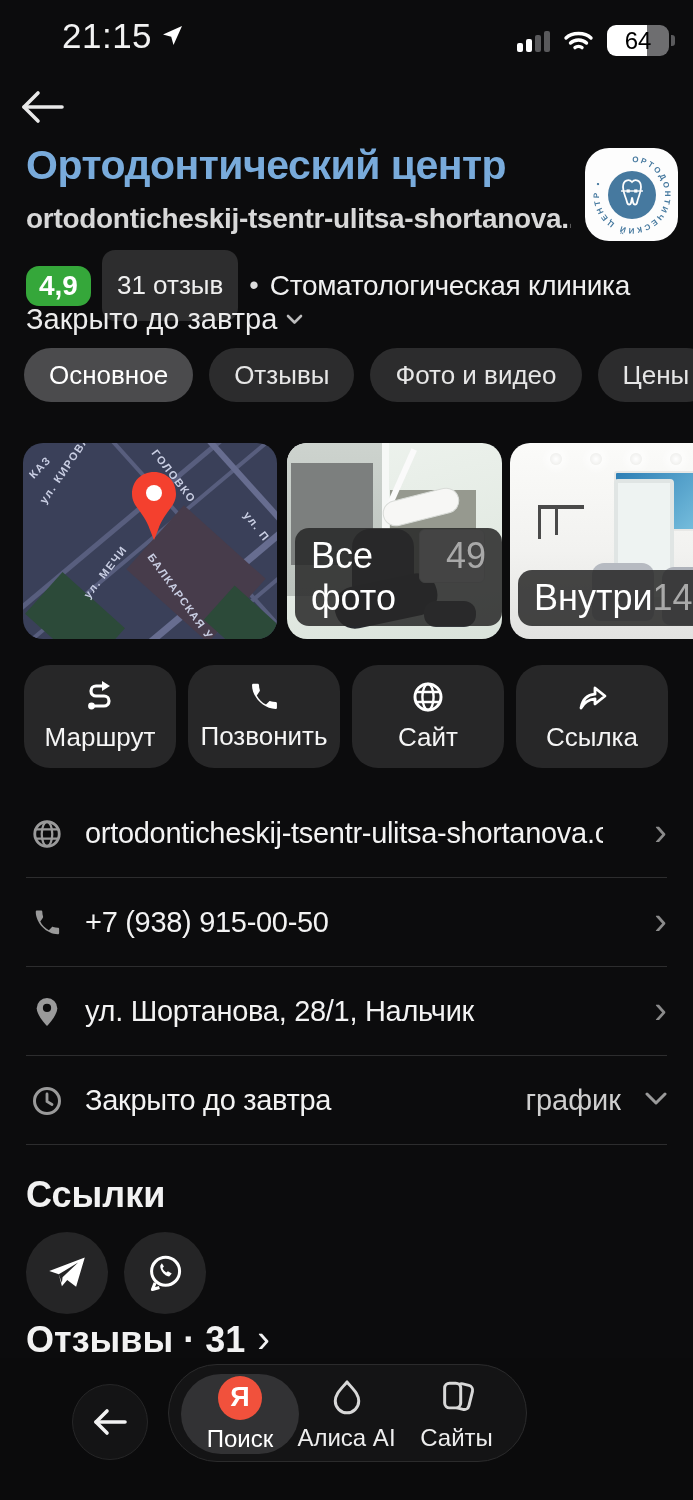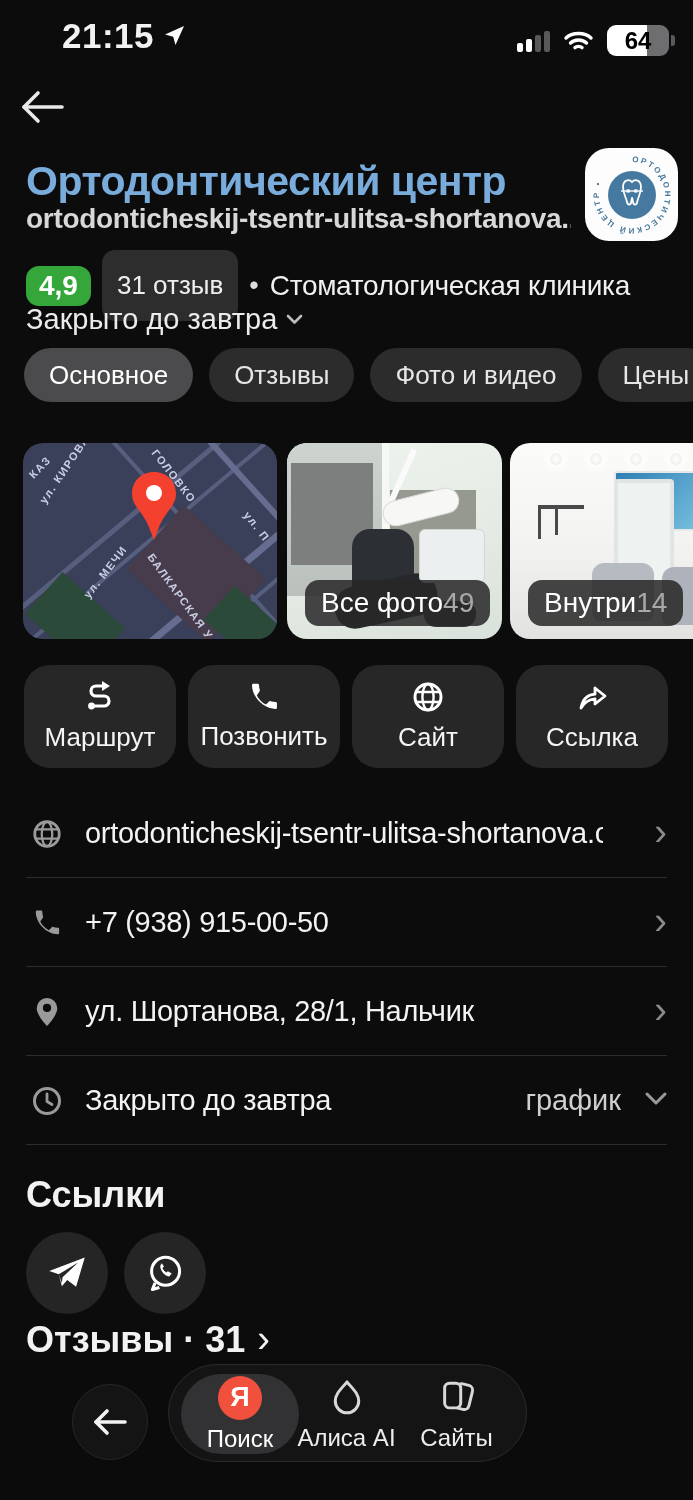--- a/index.html
+++ b/index.html
@@ -3,39 +3,39 @@
 <meta charset="utf-8">
 <style>
   * { margin:0; padding:0; box-sizing:border-box; }
   html,body { background:#000; }
   body { font-family:"Liberation Sans", sans-serif; }
   .screen { position:relative; width:693px; height:1500px; margin:0 auto;
             background:#0c0c0d; overflow:hidden; color:#f2f2f2; }
 
   
   .status-bar { position:absolute; top:0; left:0; right:0; height:70px; }
-  .time { position:absolute; left:62px; top:16px; font-size:35px; font-weight:700;
+  .time { position:absolute; left:62px; top:16px; font-size:35px; font-weight:400;
           letter-spacing:.5px; display:flex; align-items:center; gap:8px; }
   .sb-right { position:absolute; right:24px; top:25px; display:flex; align-items:center; gap:13px; }
   .sig { display:flex; align-items:flex-end; gap:3px; height:23px; }
   .sig i { display:block; width:6px; border-radius:2px; }
   .sig i:nth-child(1){ height:9px;  background:#fff; }
   .sig i:nth-child(2){ height:13px; background:#fff; }
   .sig i:nth-child(3){ height:17px; background:#59595b; }
   .sig i:nth-child(4){ height:21px; background:#59595b; }
   .battery { position:relative; width:62px; height:31px; border-radius:9px;
              background:linear-gradient(90deg,#ffffff 0 64%,#6e6e70 64% 100%);
-             color:#000; font-size:24px; font-weight:700; display:flex;
+             color:#000; font-size:24px; font-weight:400; display:flex;
              align-items:center; justify-content:center; }
   .battery::after { content:""; position:absolute; right:-6px; top:10px; width:4px;
                     height:11px; border-radius:0 3px 3px 0; background:#5a5a5c; }
 
   
   .back-top { position:absolute; left:18px; top:86px; width:48px; height:42px; cursor:pointer; }
-  .title { position:absolute; left:26px; top:158px; font-size:41px; font-weight:700;
+  .title { position:absolute; left:26px; top:142px; font-size:41px; font-weight:700;
            letter-spacing:-0.5px; color:#79abdb; }
   .subtitle { position:absolute; left:26px; top:203px; font-size:28px; font-weight:700;
               letter-spacing:-0.3px; color:#d8d8d8; max-width:545px; white-space:nowrap;
               overflow:hidden; }
   .logo { position:absolute; left:585px; top:148px; width:93px; height:93px;
           border-radius:24px; background:#fdfdfd; display:flex; align-items:center;
           justify-content:center; }
   .rating-row { position:absolute; left:26px; top:250px; display:flex; align-items:center; gap:11px; }
   .rating-badge { background:#35a73a; color:#fff; font-weight:700; font-size:28px;
                   padding:4px 13px; border-radius:13px; }
@@ -58,22 +58,22 @@
   .pcard { position:absolute; top:0; height:196px; border-radius:20px; overflow:hidden; cursor:pointer; }
   .map-card { left:23px; width:254px; background:#3a4059; }
   .photo2 { left:287px; width:215px; background:linear-gradient(165deg,#eef3ee 0%,#e4ebe4 55%,#d9e2da 100%); }
   .photo3 { left:510px; width:210px; background:linear-gradient(180deg,#fbfbf9 0%,#f2f2f0 55%,#e2e2e0 100%); }
   .road { position:absolute; width:420px; background:#585e7e; }
   .road.main { background:#676d90; }
   .blk { position:absolute; }
   .map-label { position:absolute; font-size:11px; font-weight:700; letter-spacing:1.5px;
                color:#c9cee3; white-space:nowrap; }
   .pin { position:absolute; left:103px; top:25px; }
-  .plabel { position:absolute; left:18px; bottom:13px; background:rgba(40,40,40,.86);
-            border-radius:14px; padding:7px 16px; font-size:28px; color:#fff;
+  .plabel { position:absolute; left:8px; bottom:13px; background:rgba(40,40,40,.86);
+            border-radius:14px; padding:7px 16px; font-size:36px; color:#fff;
             display:flex; align-items:baseline; }
   .plabel .cnt { color:#a9a9a9; }
   
   .win { position:absolute; left:0; top:0; width:44%; height:78%;
          background:linear-gradient(180deg,#cdd3ce,#bac1bc); }
   .bld1 { position:absolute; left:6%; top:14%; width:38%; height:52%; background:#7c7f7e; }
   .bld2 { position:absolute; left:48%; top:24%; width:40%; height:46%; background:#96998f; }
   .winframe { position:absolute; left:44%; top:0; width:7px; height:78%; background:#f6f8f6; }
   .lamp-arm { position:absolute; left:52%; top:2%; width:6px; height:60px; background:#fafafa; transform:rotate(24deg); }
   .lamp { position:absolute; left:44%; top:26%; width:78px; height:26px; border-radius:13px;

